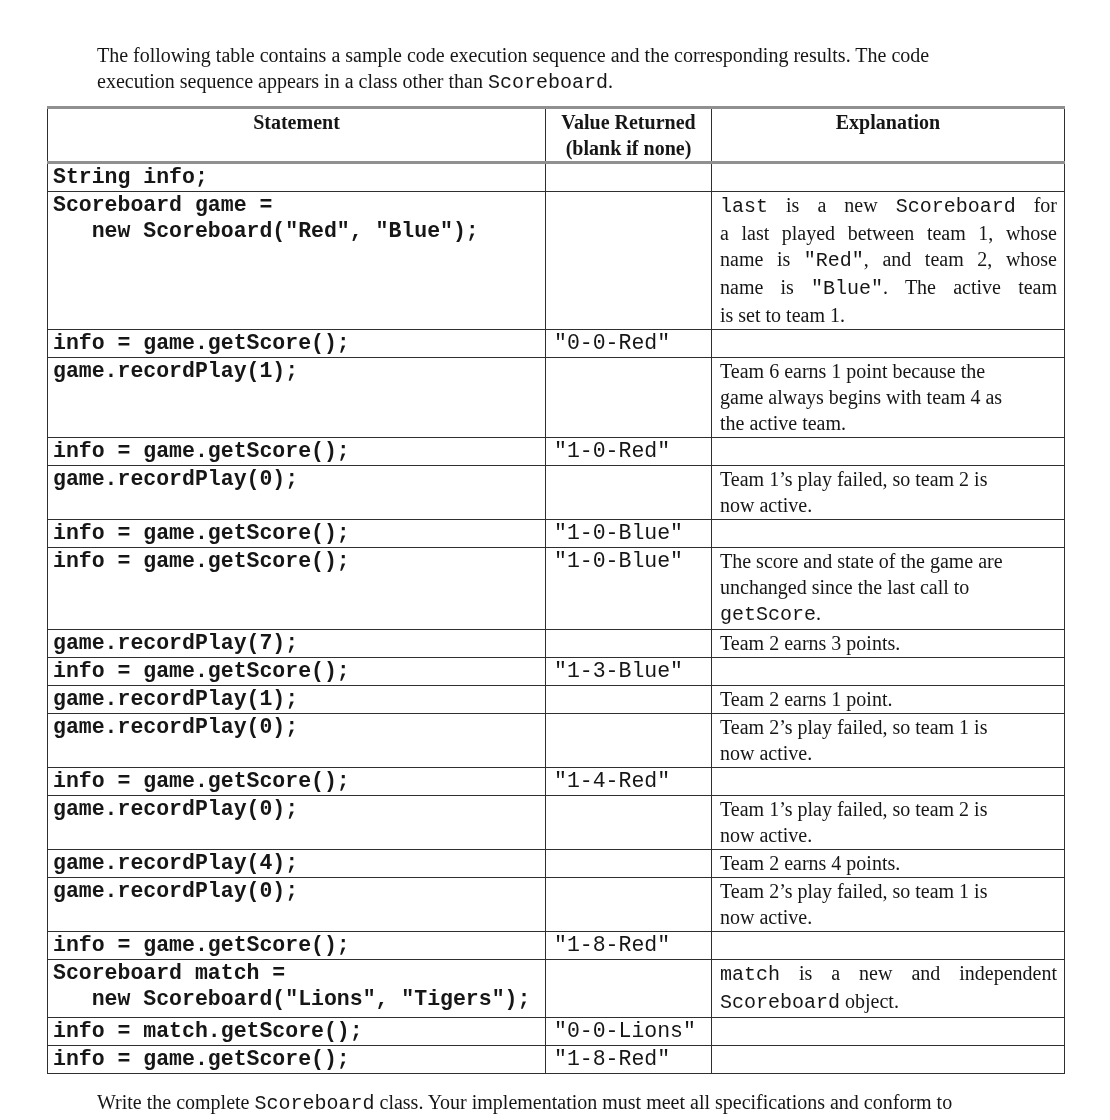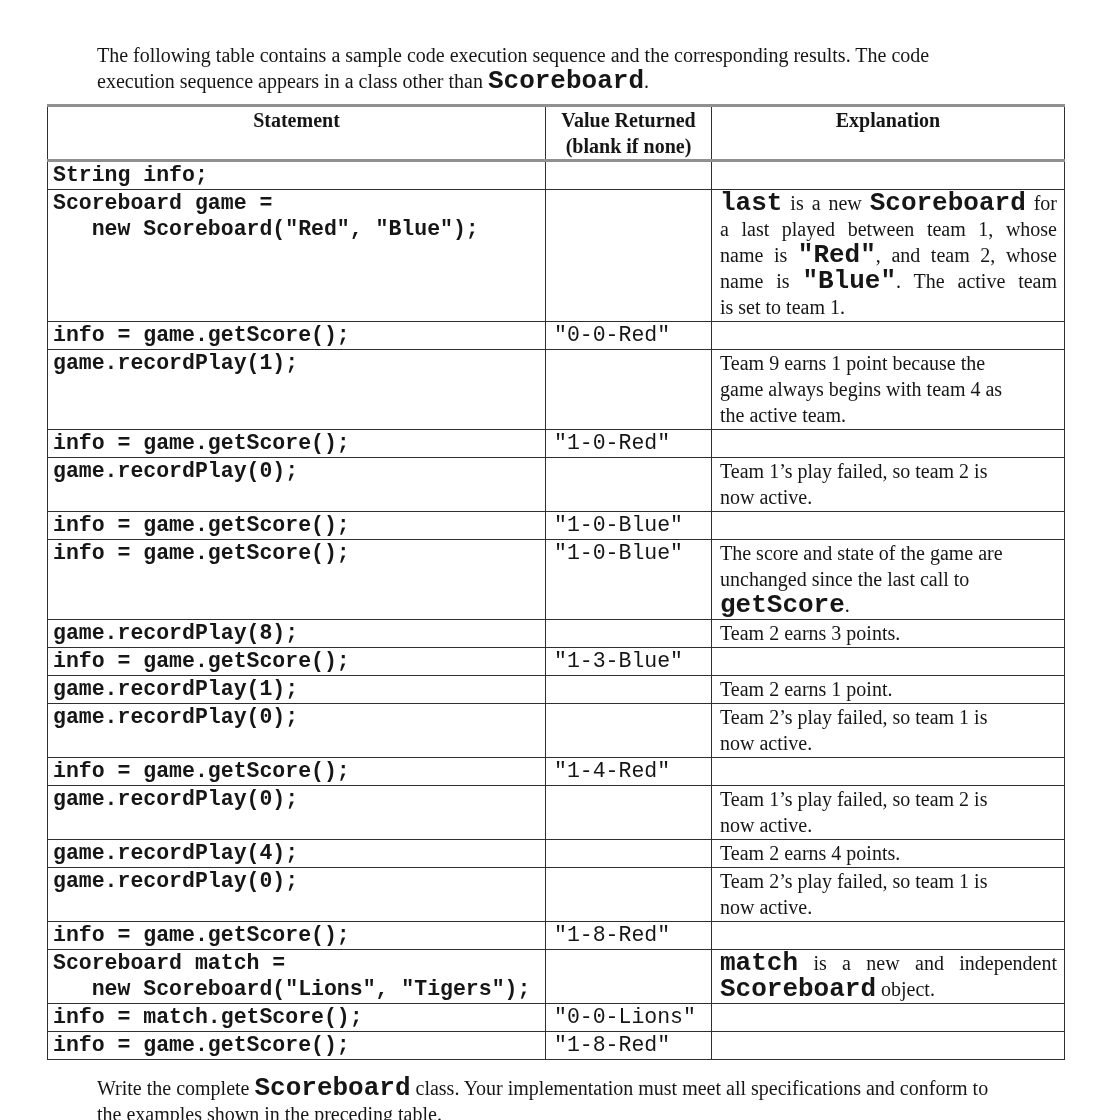--- a/index.html
+++ b/index.html
@@ -15,22 +15,21 @@
 
   
   .para { margin-left: 50px; width: 985px; font-size: 20px; line-height: 26px; }
   .para .pline { white-space: nowrap; }
   .intro { margin-bottom: 10px; }
   .closing { margin-top: 15px; }
 
   
   .m {
     font-family: "Liberation Mono", "DejaVu Sans Mono", monospace;
-    font-size: 26px;
-    font-weight: bold;
+    font-size: 20px;
   }
 
   
   table.exec {
     border-collapse: collapse;
     table-layout: fixed;
     width: 1017px;
     padding-left: 22px;
   }
   col.c1 { width: 498px; }
@@ -131,21 +130,21 @@
         <td class="c-val"><span class="code">"0-0-Red"</span></td>
         <td class="c-expl"></td>
       </tr>
 
       <tr>
         <td class="c-stmt">
             <div class="code">game.recordPlay(1);</div>
           </td>
         <td class="c-val"></td>
         <td class="c-expl">
-          <div class="lline"><span>Team 9 earns 1 point because the</span></div>
+          <div class="lline"><span>Team 6 earns 1 point because the</span></div>
           <div class="lline"><span>game always begins with team 4 as</span></div>
           <div class="lline"><span>the active team.</span></div>
         </td>
       </tr>
 
       <tr>
         <td class="c-stmt">
             <div class="code">info = game.getScore();</div>
           </td>
         <td class="c-val"><span class="code">"1-0-Red"</span></td>
@@ -178,21 +177,21 @@
         <td class="c-val"><span class="code">"1-0-Blue"</span></td>
         <td class="c-expl">
           <div class="lline"><span>The score and state of the game are</span></div>
           <div class="lline"><span>unchanged since the last call to</span></div>
           <div class="lline"><span class="m">getScore</span><span>.</span></div>
         </td>
       </tr>
 
       <tr>
         <td class="c-stmt">
-            <div class="code">game.recordPlay(8);</div>
+            <div class="code">game.recordPlay(7);</div>
           </td>
         <td class="c-val"></td>
         <td class="c-expl">
           <div class="lline"><span>Team 2 earns 3 points.</span></div>
         </td>
       </tr>
 
       <tr>
         <td class="c-stmt">
             <div class="code">info = game.getScore();</div>

